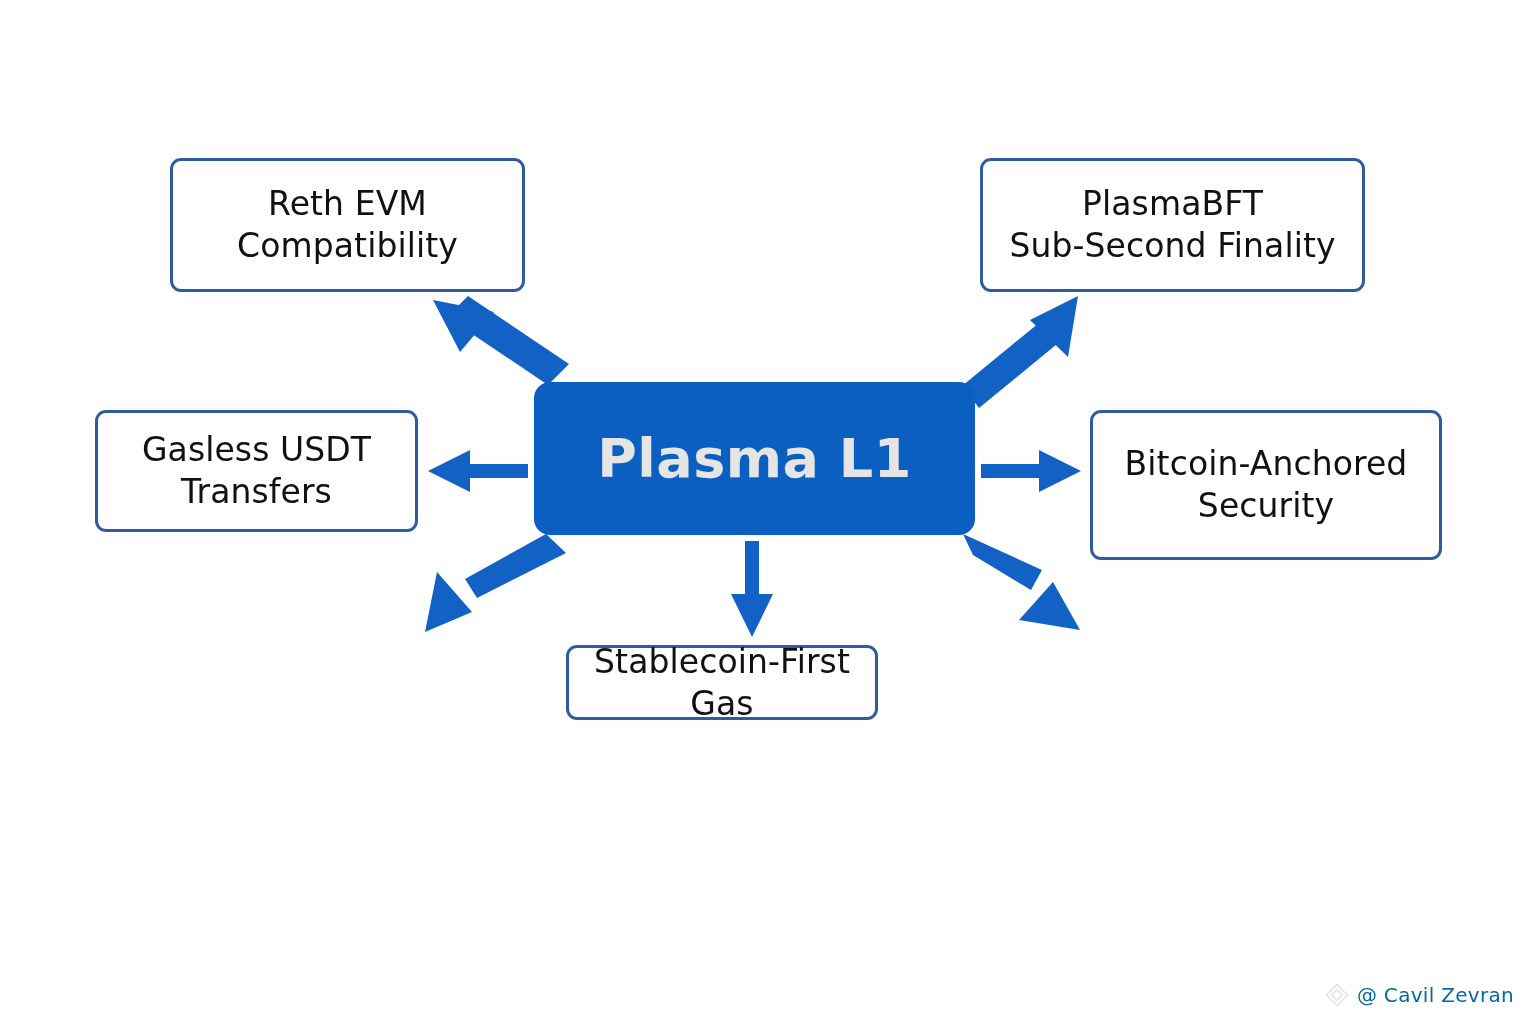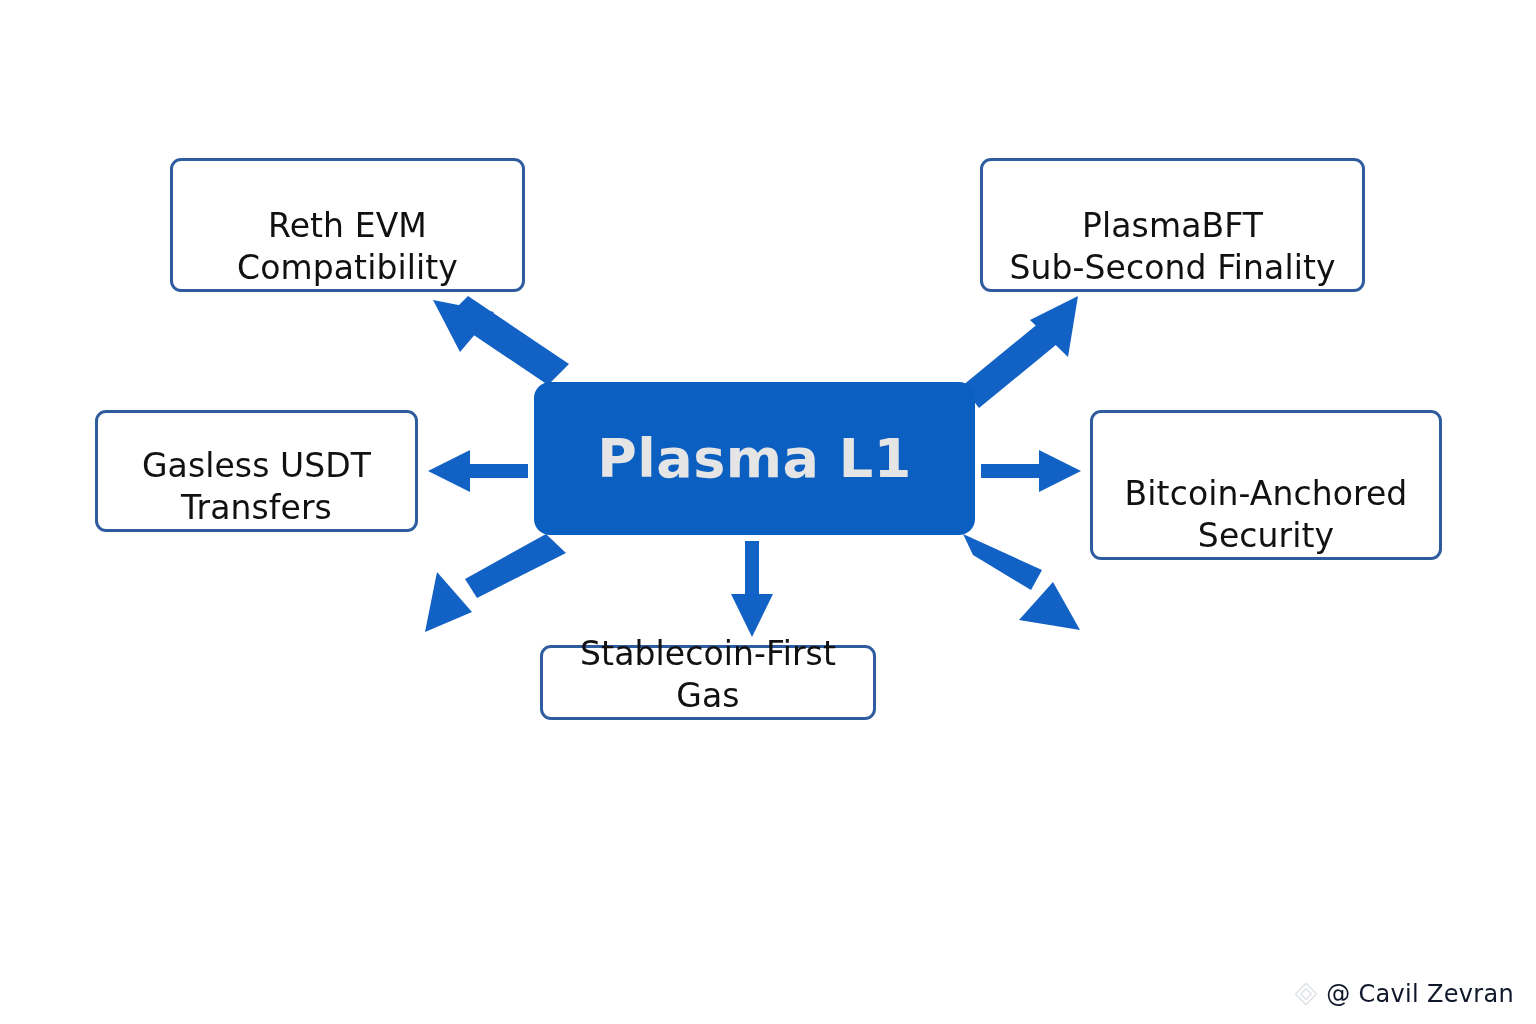--- a/index.html
+++ b/index.html
@@ -26,40 +26,40 @@
     height: 1024px;
     pointer-events: none;
   }
   .node {
     position: absolute;
     box-sizing: border-box;
     background: #ffffff;
     border: 3px solid #2E5C9E;
     border-radius: 11px;
     display: flex;
-    align-items: flex-end;
+    align-items: center;
     justify-content: center;
     text-align: center;
     color: #111111;
     font-size: 33px;
     line-height: 1.27;
     letter-spacing: 0.1px;
     font-weight: 400;
     z-index: 3;
   }
   .node .label {
     display: block;
     padding: 0 10px;
     white-space: pre-line;
   }
   #node-reth    { left: 170px; top: 158px;  width: 355px; height: 134px; }
   #node-bft     { left: 980px; top: 158px;  width: 385px; height: 134px; }
   #node-gasless { left: 95px;  top: 410px;  width: 323px; height: 122px; }
   #node-bitcoin { left: 1090px;top: 410px;  width: 352px; height: 150px; }
-  #node-stable  { left: 540px; top: 645px;  width: 336px; height: 75px;  }
+  #node-stable  { left: 566px; top: 645px;  width: 312px; height: 75px;  }
 
   #node-center {
     position: absolute;
     left: 534px;
     top: 382px;
     width: 441px;
     height: 153px;
     box-sizing: border-box;
     background: #0B5FC0;
     border-radius: 16px;
@@ -76,22 +76,22 @@
     line-height: 1.1;
   }
 
   #watermark {
     position: absolute;
     right: 22px;
     bottom: 16px;
     display: flex;
     align-items: center;
     gap: 7px;
-    color: #0f172a;
-    font-size: 24px;
+    color: #0369a1;
+    font-size: 20px;
     font-weight: 400;
     letter-spacing: 0.3px;
     z-index: 5;
     user-select: none;
   }
   #watermark .wm-logo {
     display: inline-flex;
     width: 26px;
     height: 26px;
     align-items: center;

